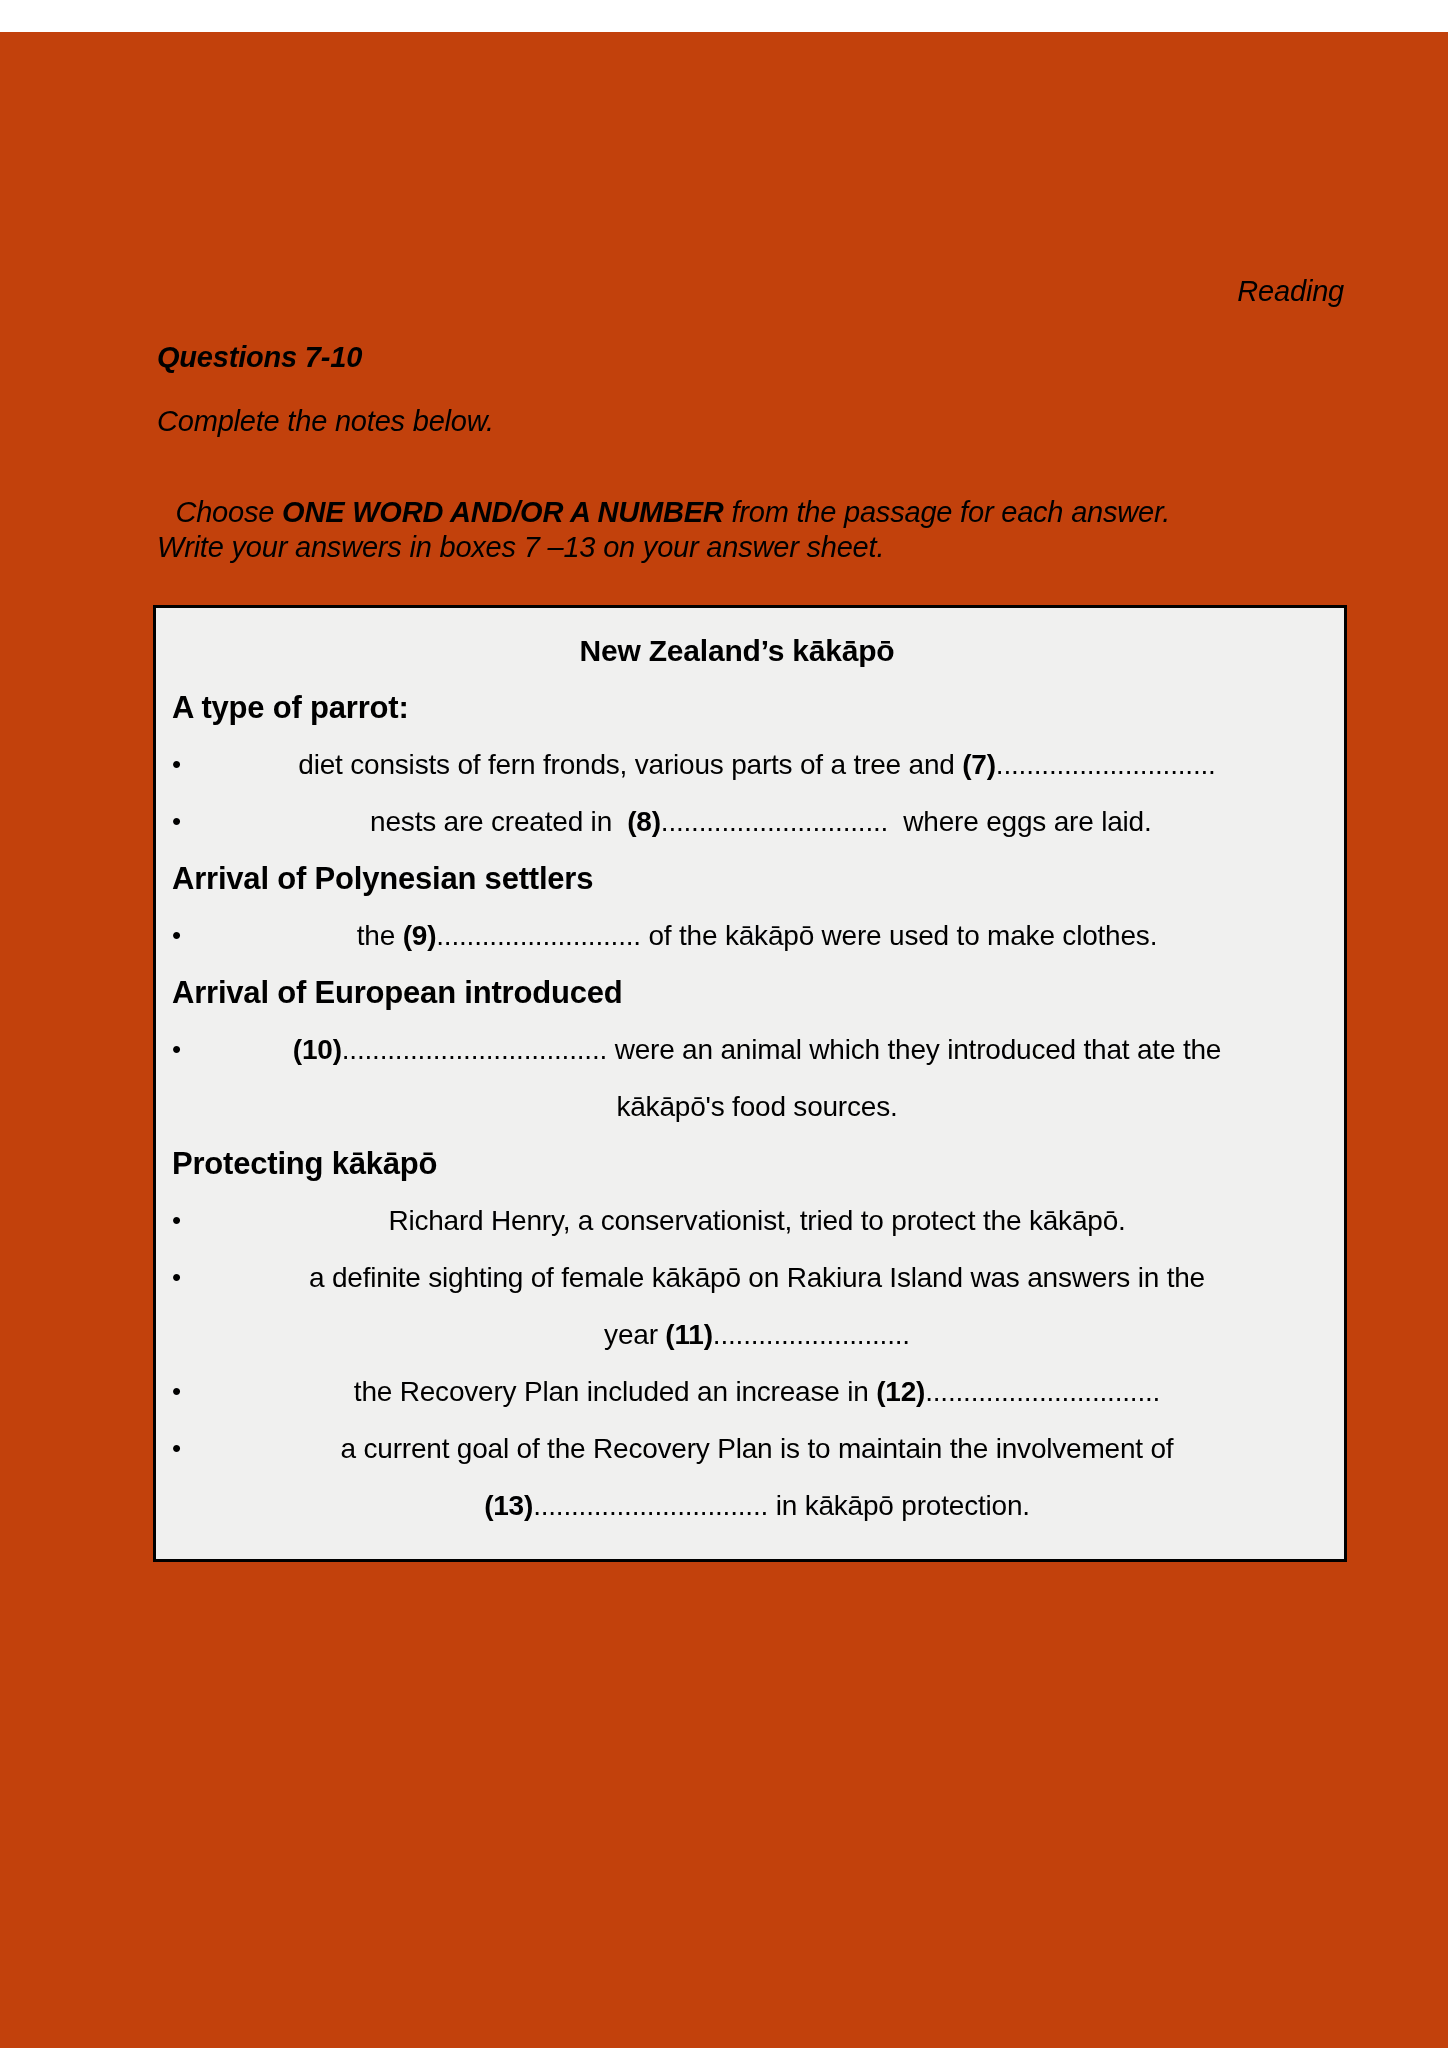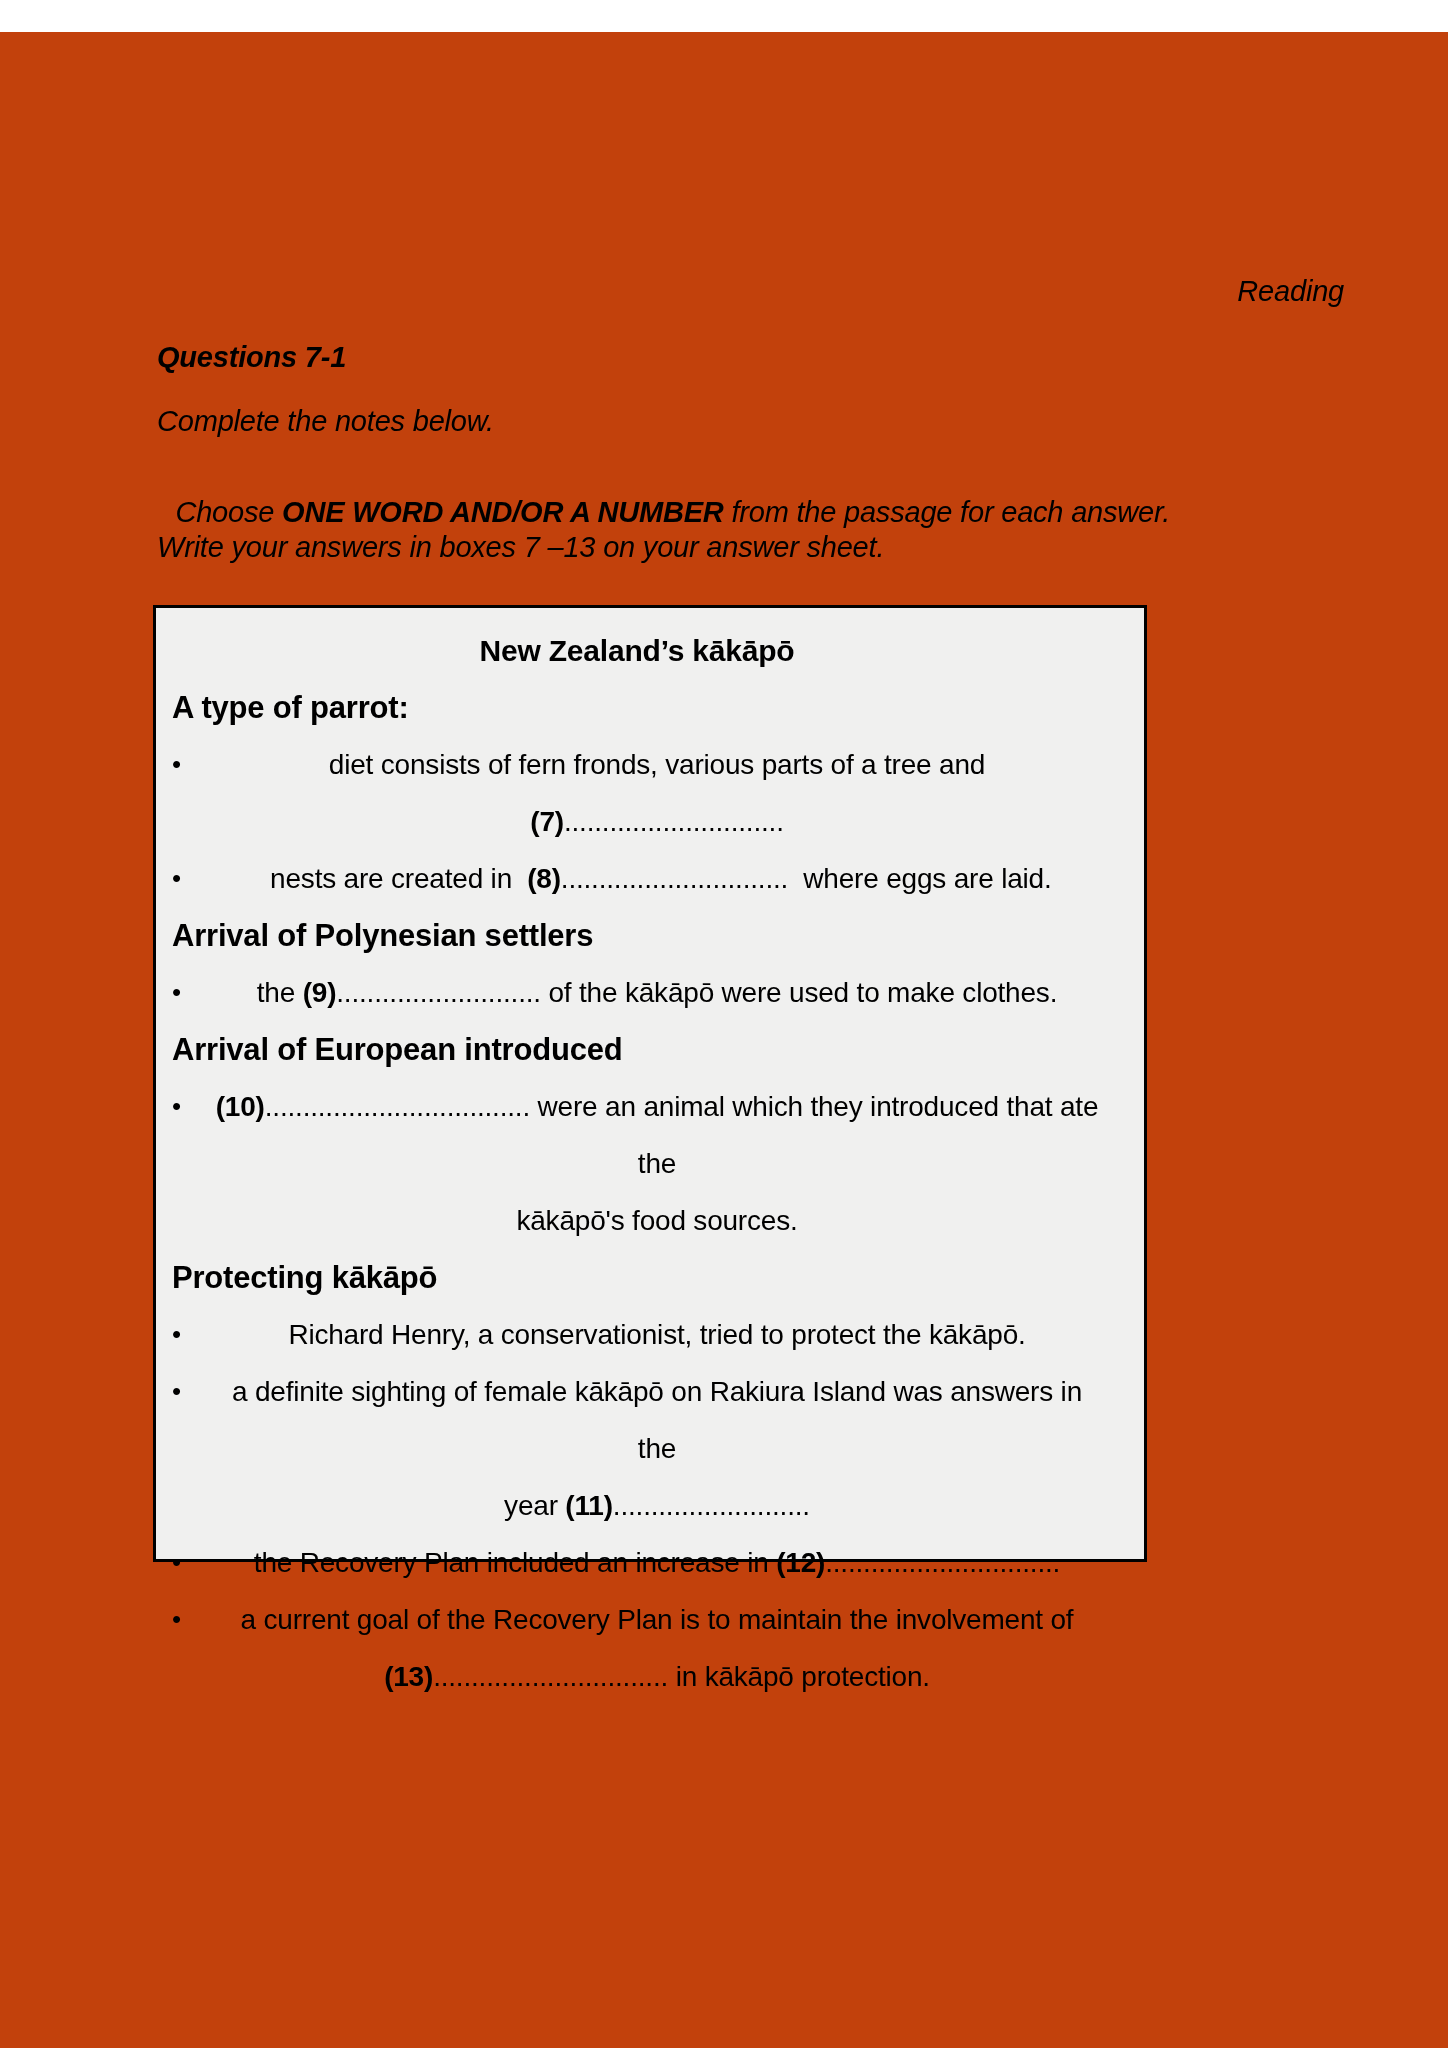--- a/index.html
+++ b/index.html
@@ -36,21 +36,21 @@
   }
   .inst-complete { top: 373px; left: 157px; }
   .inst-choose   { top: 431px; left: 144px; }
   .inst-write    { top: 499px; left: 157px; }
   .inst-choose .bold-seg { font-weight: 700; }
 
   .notes-box {
     position: absolute;
     left: 153px;
     top: 573px;
-    width: 994px;
+    width: 1194px;
     height: 957px;
     box-sizing: border-box;
     background: #f0f0ef;
     border: 3px solid #000000;
     padding: 14px 42px 0 16px;
     font-size: 28px;
     line-height: 57px;
     letter-spacing: -0.2px;
   }
   .box-title {
@@ -77,21 +77,21 @@
   }
   .qnum { font-weight: 700; }
 </style>
 </head>
 <body>
 
 <div class="page">
 
   <div class="toprow reading-label">Reading</div>
 
-  <div class="toprow questions-title">Questions 7-1</div>
+  <div class="toprow questions-title">Questions 7-10</div>
 
   <div class="toprow inst-complete">Complete the notes below.</div>
 
   <div class="toprow inst-choose">
     <span>Choose </span><span class="bold-seg">ONE WORD AND/OR A NUMBER</span><span> from the passage for each answer.</span>
   </div>
 
   <div class="toprow inst-write">Write your answers in boxes 7 –13 on your answer sheet.</div>
 
   <div class="notes-box">

